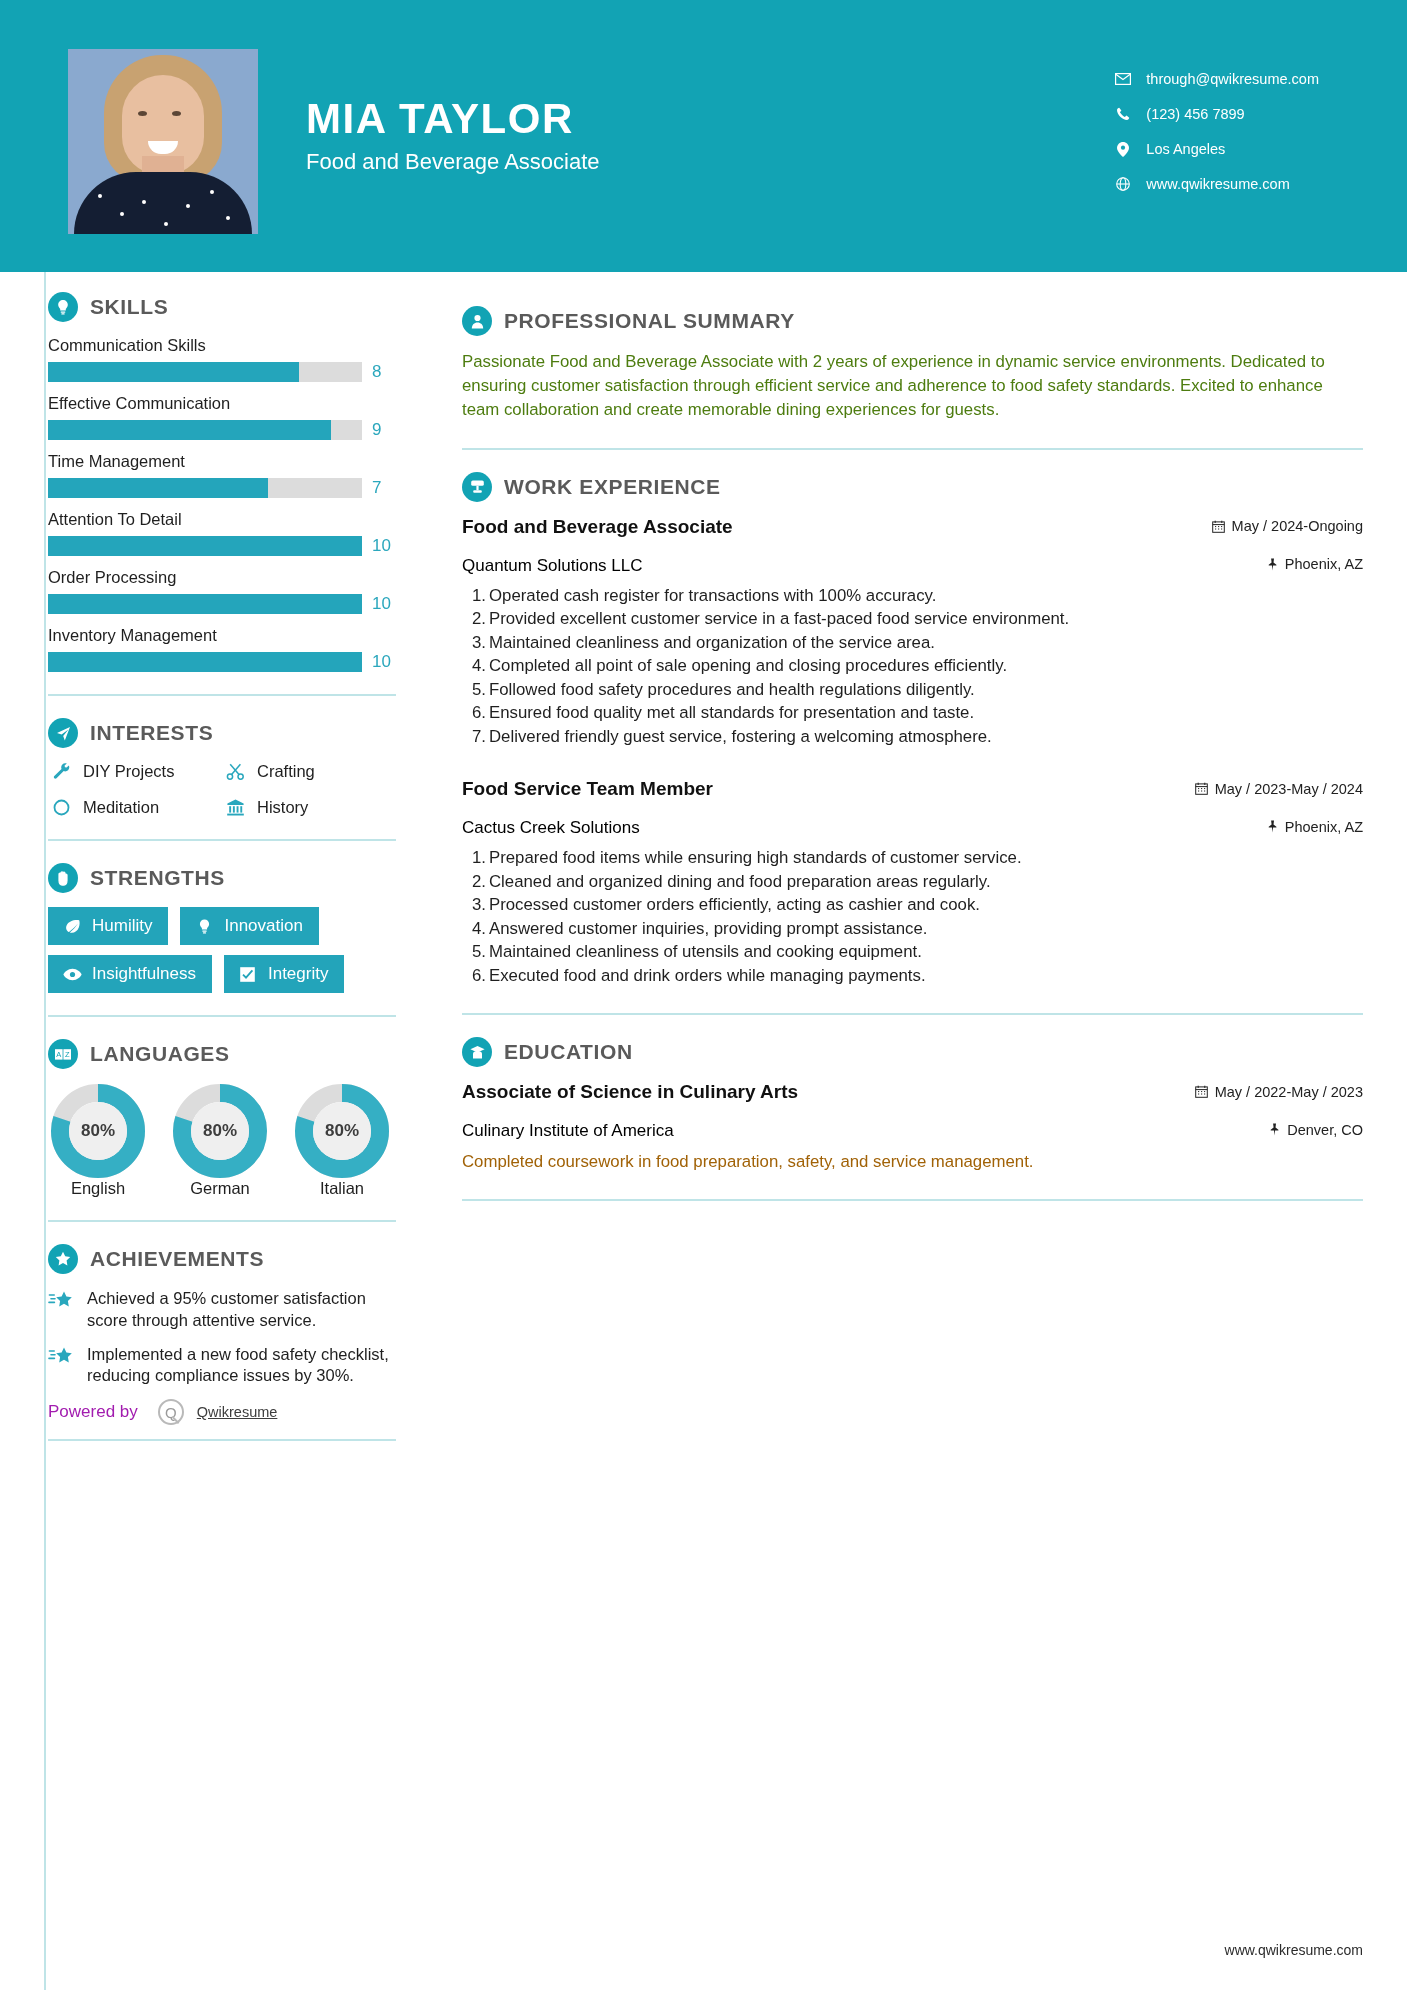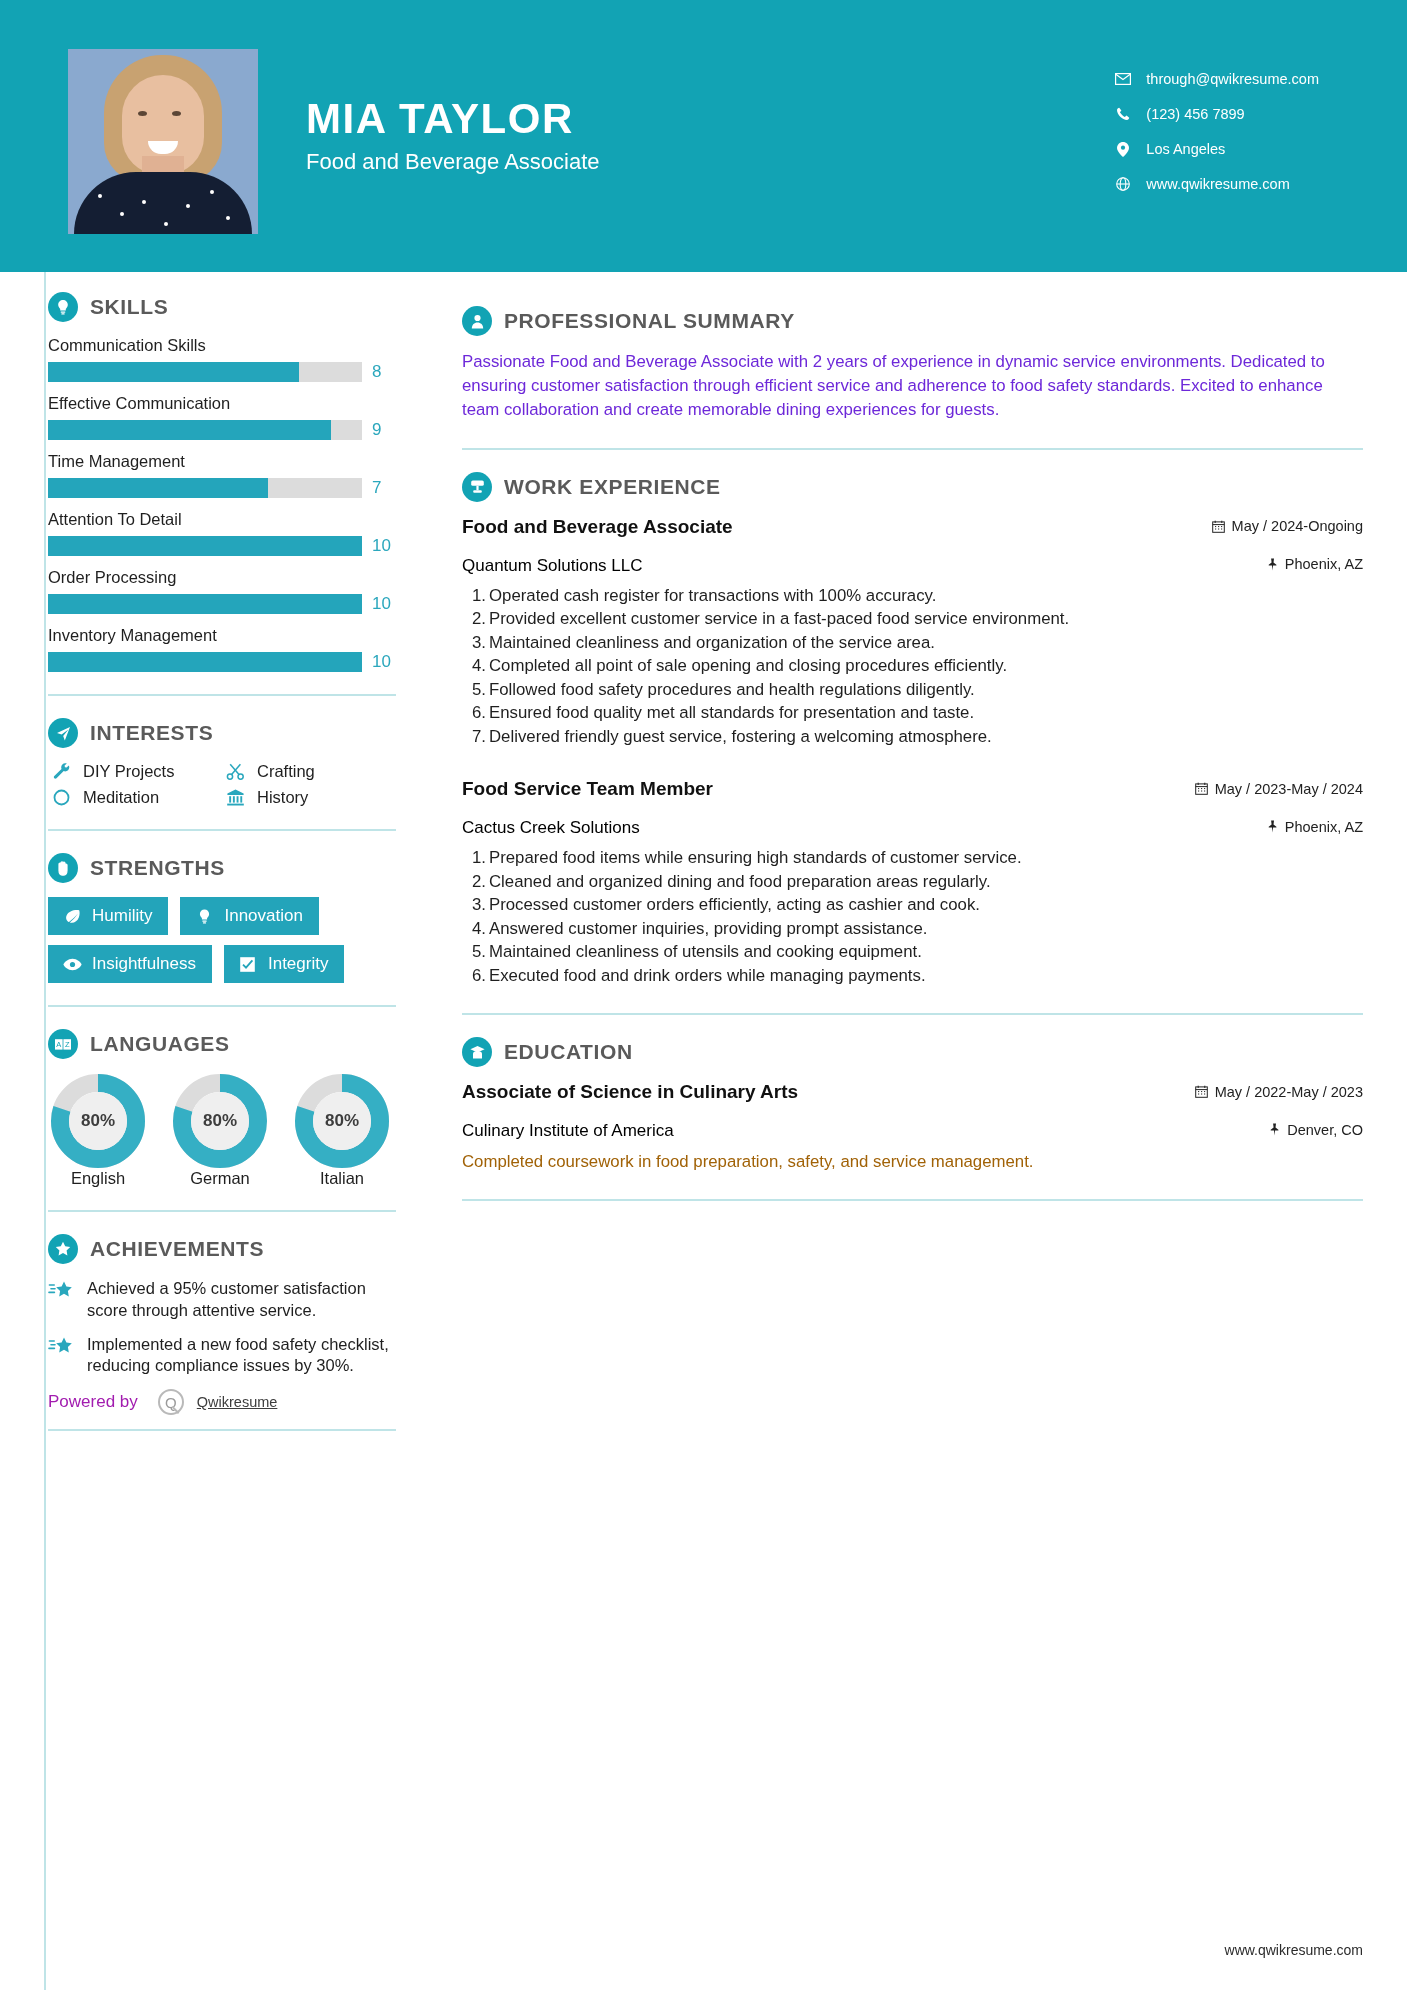--- a/index.html
+++ b/index.html
@@ -190,21 +190,21 @@
   .skill-val {
     font-size: 17px;
     color: #2BA7BD;
     margin-left: 10px;
   }
 
   
   .interest-grid {
     display: grid;
     grid-template-columns: 1fr 1fr;
-    row-gap: 7px;
+    row-gap: 17px;
     width: 348px;
   }
   .interest-item {
     display: flex;
     align-items: center;
     font-size: 16.5px;
     color: #1f1f1f;
   }
   .interest-item .ii {
     width: 26px;
@@ -324,21 +324,21 @@
     height: 2px;
     background: #bfe4e7;
     width: 348px;
     margin-top: 14px;
   }
 
   
   .summary-text {
     font-size: 16.8px;
     line-height: 1.42;
-    color: #6d28d9;
+    color: #4d7c0f;
     width: 100%;
   }
 
   .entry { margin-bottom: 4px; }
   .entry-top {
     display: flex;
     justify-content: space-between;
     align-items: baseline;
   }
   .entry-role {

